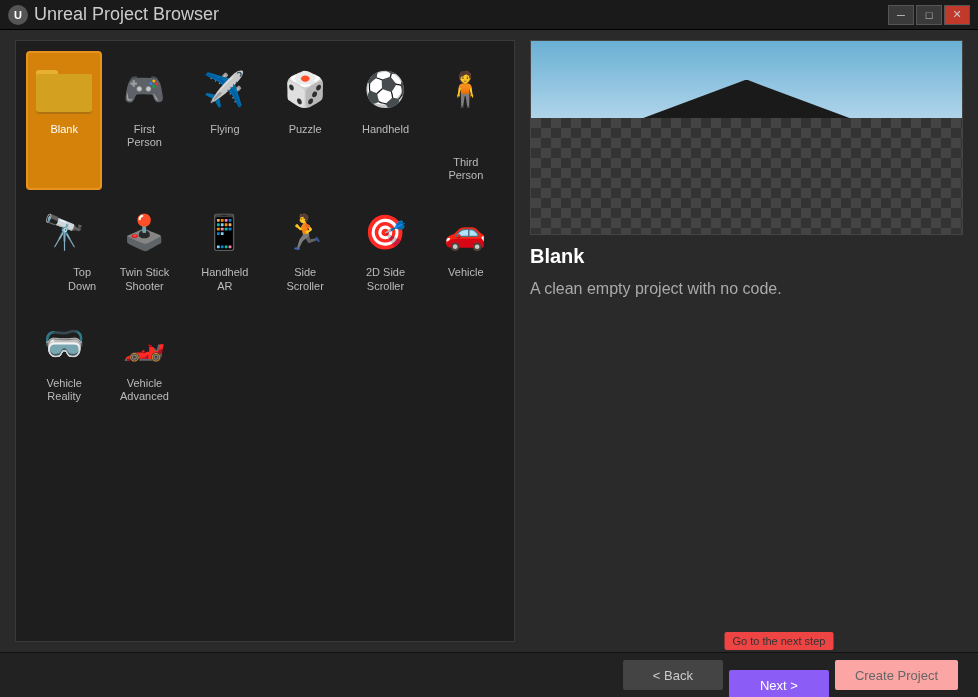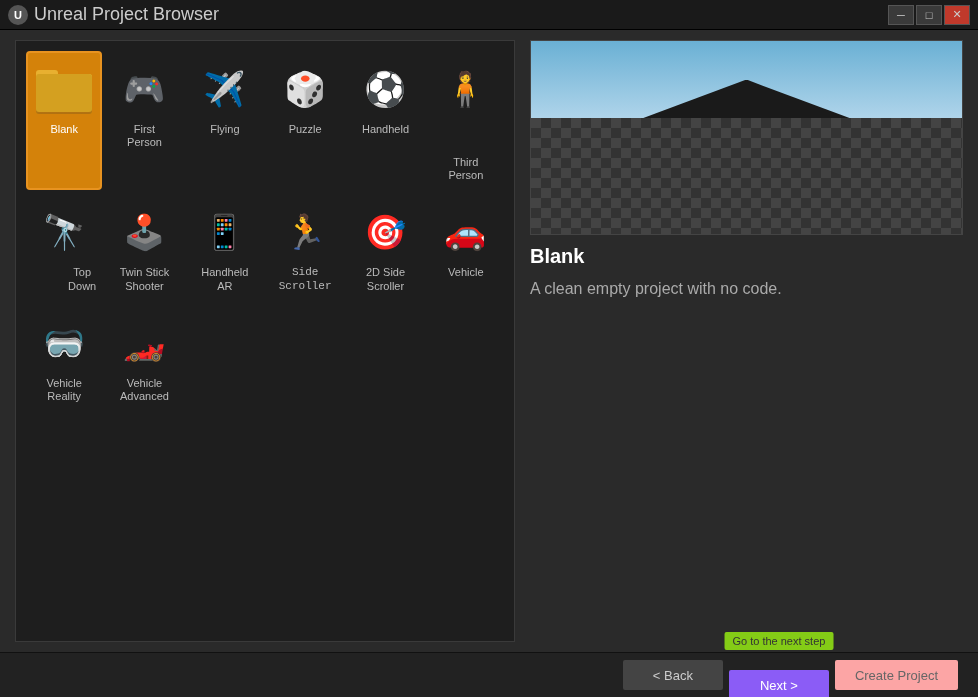--- a/index.html
+++ b/index.html
@@ -249,21 +249,21 @@
       background: #fca5a5;
       color: #666;
       cursor: default;
     }
 
     .tooltip {
       position: absolute;
       bottom: 100%;
       left: 50%;
       transform: translateX(-50%);
-      background: #84cc16;
+      background: #ef4444;
       color: #333;
       font-size: 11px;
       padding: 3px 8px;
       border-radius: 2px;
       white-space: nowrap;
       pointer-events: none;
     }
     .tooltip-container {
       position: relative;
     }
@@ -340,21 +340,21 @@
             <div class="template-label" style="white-space: pre-line;">Twin Stick
 Shooter</div>
           </div>
           <div class="template-item">
             <div class="template-icon" style="font-size: 34px;">📱</div>
             <div class="template-label" style="white-space: pre-line;">Handheld
 AR</div>
           </div>
           <div class="template-item">
             <div class="template-icon" style="font-size: 34px;">🏃</div>
-            <div class="template-label" style="white-space: pre-line; font-family: Liberation Mono, monospace;">Side
+            <div class="template-label" style="white-space: pre-line;">Side
 Scroller</div>
           </div>
           <div class="template-item">
             <div class="template-icon" style="font-size: 34px;">🎯</div>
             <div class="template-label" style="white-space: pre-line;">2D Side
 Scroller</div>
           </div>
           <div class="template-item">
             <div class="template-icon" style="font-size: 34px;">🚗</div>
             <div class="template-label" style="white-space: pre-line;">Vehicle</div>

